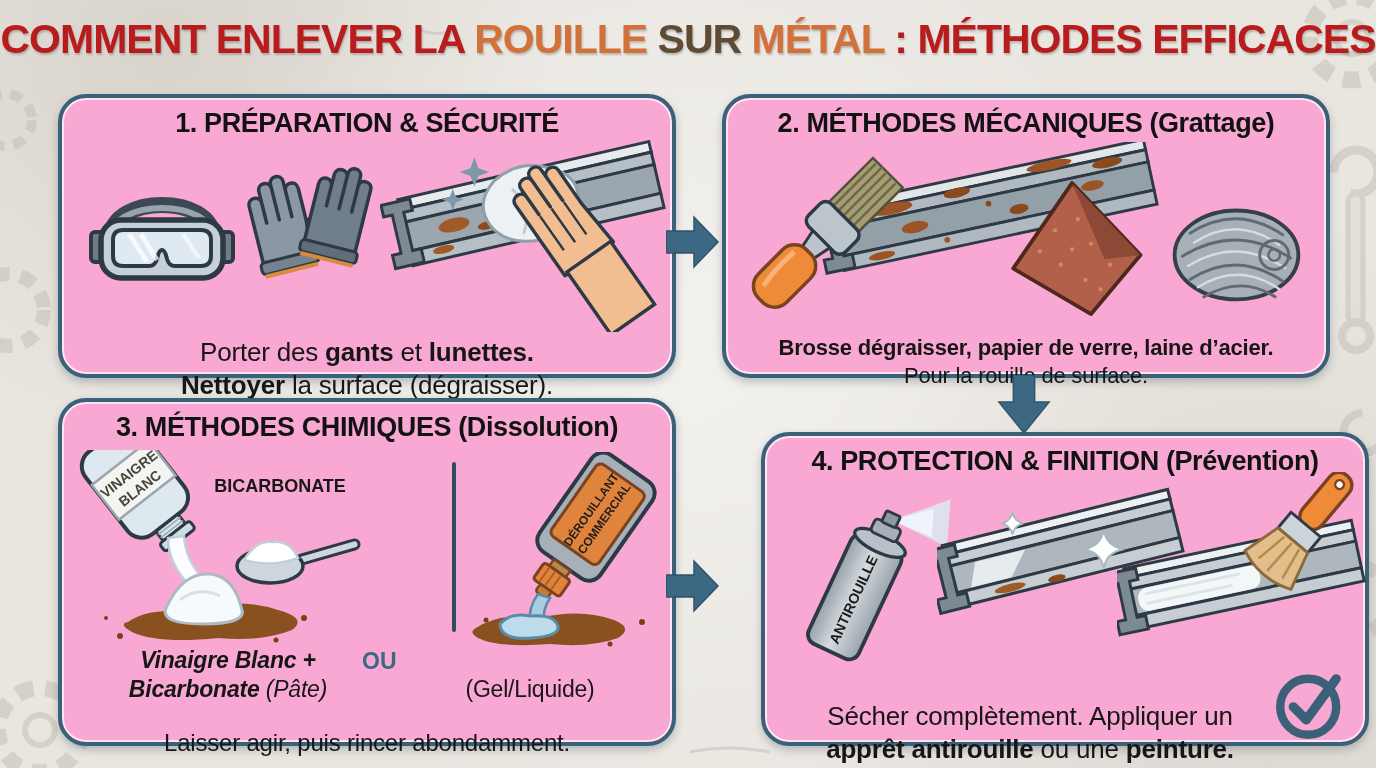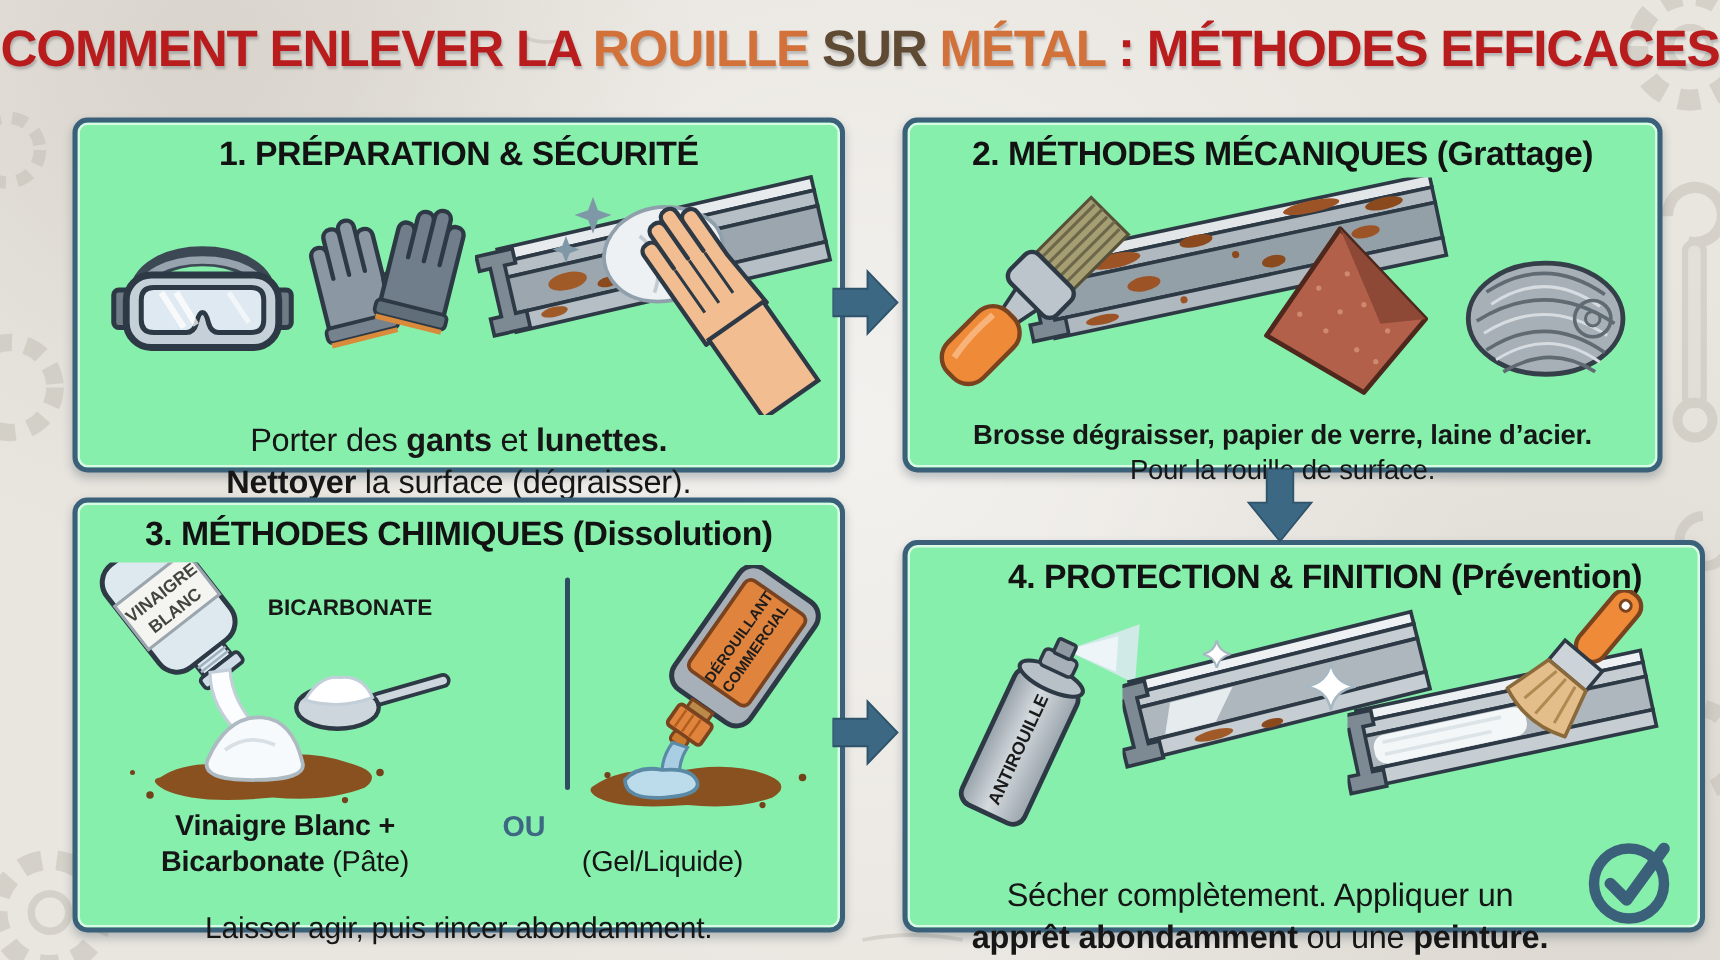--- a/index.html
+++ b/index.html
@@ -14,21 +14,21 @@
   }
   .decor{position:absolute;inset:0;pointer-events:none;}
   .title{
     position:absolute;top:16px;left:0;right:0;margin:0;text-align:center;
     font-size:41px;font-weight:700;letter-spacing:-1px;
     color:#24536e;text-shadow:1px 2px 2px rgba(30,40,50,.25);
     font-stretch:condensed;white-space:nowrap;
   }
   .t-orange{color:#d2713a;} .t-brown{color:#5f4a33;} .t-blue{color:#b91c1c;}
   .panel{
-    position:absolute;background:#86efac;border:4px solid #3b617a;border-radius:12px;
+    position:absolute;background:#f9a8d4;border:4px solid #3b617a;border-radius:28px;
     box-shadow:0 4px 8px rgba(40,60,75,.28), inset 0 0 0 2px rgba(255,255,255,.7);
   }
   .panel h2{
     margin:10px 8px 0;text-align:center;font-size:27px;color:#121212;
     font-weight:700;letter-spacing:-0.4px;font-stretch:condensed;white-space:nowrap;
   }
   .hp{font-weight:700;}
   .abs{position:absolute;}
   .desc{
     position:absolute;left:0;right:0;text-align:center;
@@ -229,27 +229,27 @@
       <text transform="rotate(-90 122 52)" x="122" y="64" text-anchor="middle" font-size="12" font-weight="bold" fill="#1d1d1d">COMMERCIAL</text>
       <rect x="112" y="114" width="20" height="9" fill="#b98a4a" stroke="#7a431f" stroke-width="2.5"></rect>
       <rect x="106" y="122" width="32" height="20" rx="3" fill="#e0833c" stroke="#7a431f" stroke-width="3"></rect>
       <path d="M113 124 v16 M120 124 v16 M127 124 v16" stroke="#b05f1f" stroke-width="2"></path>
       <rect x="115" y="142" width="14" height="9" rx="3" fill="#c97a2e" stroke="#7a431f" stroke-width="2.5"></rect>
     </g>
     <path d="M78 142 q-10 14 -8 28 l14 2 q-2 -14 6 -26 z" fill="#a9cde2" stroke="#5b8aa6" stroke-width="2.5"></path>
     <path d="M40 172 q10 -12 30 -8 q24 -2 28 10 q2 10 -26 12 q-32 2 -32 -14 z" fill="#bcdcec" stroke="#5b8aa6" stroke-width="3"></path>
   </svg>
 
-  <div class="opt" style="left:18px;top:244px;width:296px;"><span class="b">Vinaigre Blanc +</span><br><span class="b">Bicarbonate</span><span> (Pâte)</span></div>
-  <span class="ou" style="left:300px;top:246px;margin-left:40px;">OU</span>
+  <div class="opt" style="left:18px;top:244px;width:296px;font-style:italic;"><span class="b">Vinaigre Blanc +</span><br><span class="b">Bicarbonate</span><span> (Pâte)</span></div>
+  <span class="ou" style="left:300px;top:246px;">OU</span>
   <div class="opt" style="left:332px;top:244px;width:272px;"><br><span>(Gel/Liquide)</span></div>
   <p class="desc" style="top:302px;font-size:24px;"><span>Laisser agir, puis rincer abondamment.</span></p>
 </section>
 
-<section class="panel" style="left:722px;top:432px;width:600px;height:306px;padding-left:34px;">
+<section class="panel" style="left:761px;top:432px;width:600px;height:306px;">
   <h2><span>4. PROTECTION &amp; FINITION</span><span class="hp"> (Prévention)</span></h2>
 
   <svg class="abs" style="left:20px;top:52px;" width="175" height="185" viewBox="0 0 175 195">
     <defs>
       <linearGradient id="canGrad" x1="0" y1="0" x2="1" y2="0">
         <stop offset="0" stop-color="#97a1a9"></stop>
           <stop offset="0.45" stop-color="#d4dade"></stop>
           <stop offset="1" stop-color="#9aa4ac"></stop>
       </linearGradient>
     </defs>
@@ -291,21 +291,21 @@
     </g>
     <g transform="rotate(40 180 70)">
       <rect x="168" y="-18" width="26" height="68" rx="12" fill="#ef8a38" stroke="#7a431f" stroke-width="3.5"></rect>
       <circle cx="181" cy="-6" r="4.5" fill="#fdfdfc" stroke="#7a431f" stroke-width="2.5"></circle>
       <rect x="161" y="48" width="40" height="21" fill="#ccd4da" stroke="#2d3a46" stroke-width="3"></rect>
       <path d="M161 69 h40 l11 40 q-31 13 -62 0 z" fill="#e3bd8a" stroke="#8a6a3a" stroke-width="3" stroke-linejoin="round"></path>
       <path d="M172 72 l-6 34 M182 72 l-1 38 M192 72 l6 34" stroke="#b08a50" stroke-width="2.5"></path>
     </g>
   </svg>
 
-  <p class="desc" style="left:26px;right:96px;top:238px;"><span>Sécher complètement. Appliquer un</span><br><span class="b">apprêt abondamment</span><span> ou une </span><span class="b">peinture.</span></p>
+  <p class="desc" style="left:26px;right:96px;top:238px;"><span>Sécher complètement. Appliquer un</span><br><span class="b">apprêt antirouille</span><span> ou une </span><span class="b">peinture.</span></p>
 
   <svg class="abs" style="right:12px;top:226px;" width="84" height="84" viewBox="0 0 90 90">
     <circle cx="42" cy="48" r="30" fill="none" stroke="#3b617a" stroke-width="9"></circle>
     <path d="M26 48 L40 62 L72 18" fill="none" stroke="#3b617a" stroke-width="10" stroke-linecap="round" stroke-linejoin="round"></path>
   </svg>
 </section>
 
 <svg class="abs" style="position:absolute;left:666px;top:214px;" width="54" height="56" viewBox="0 0 54 56">
   <polygon points="0,17 28,17 28,3 52,28 28,53 28,39 0,39" fill="#3d6884" stroke="#2f536b" stroke-width="1.5"></polygon>
 </svg>

